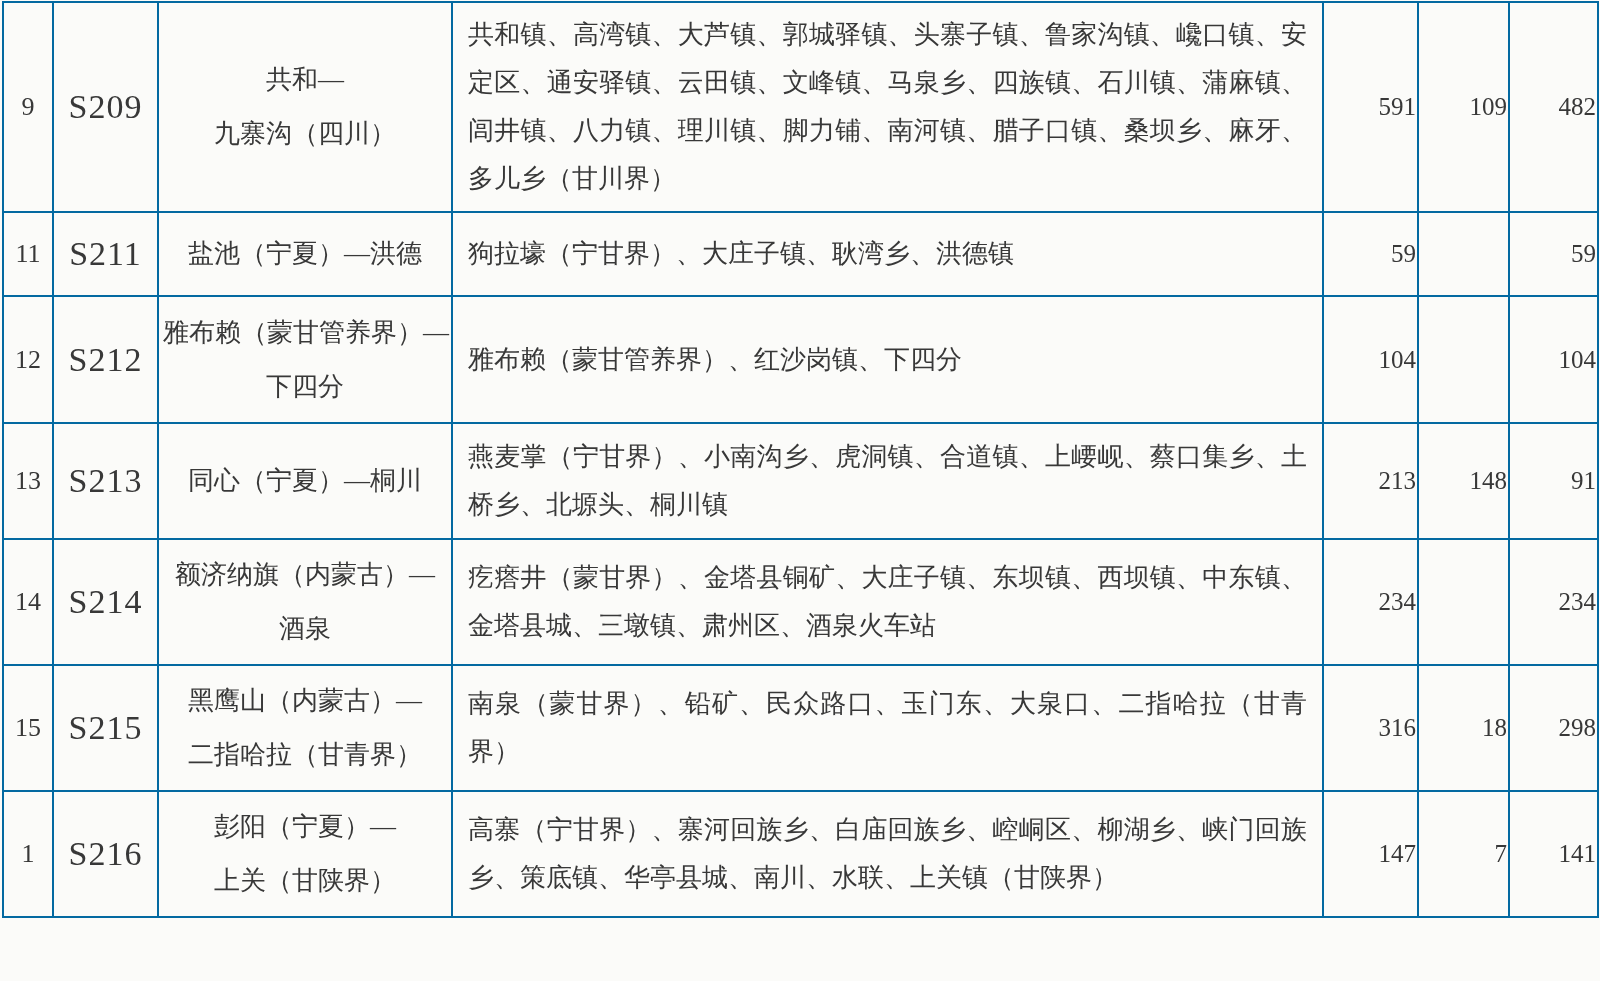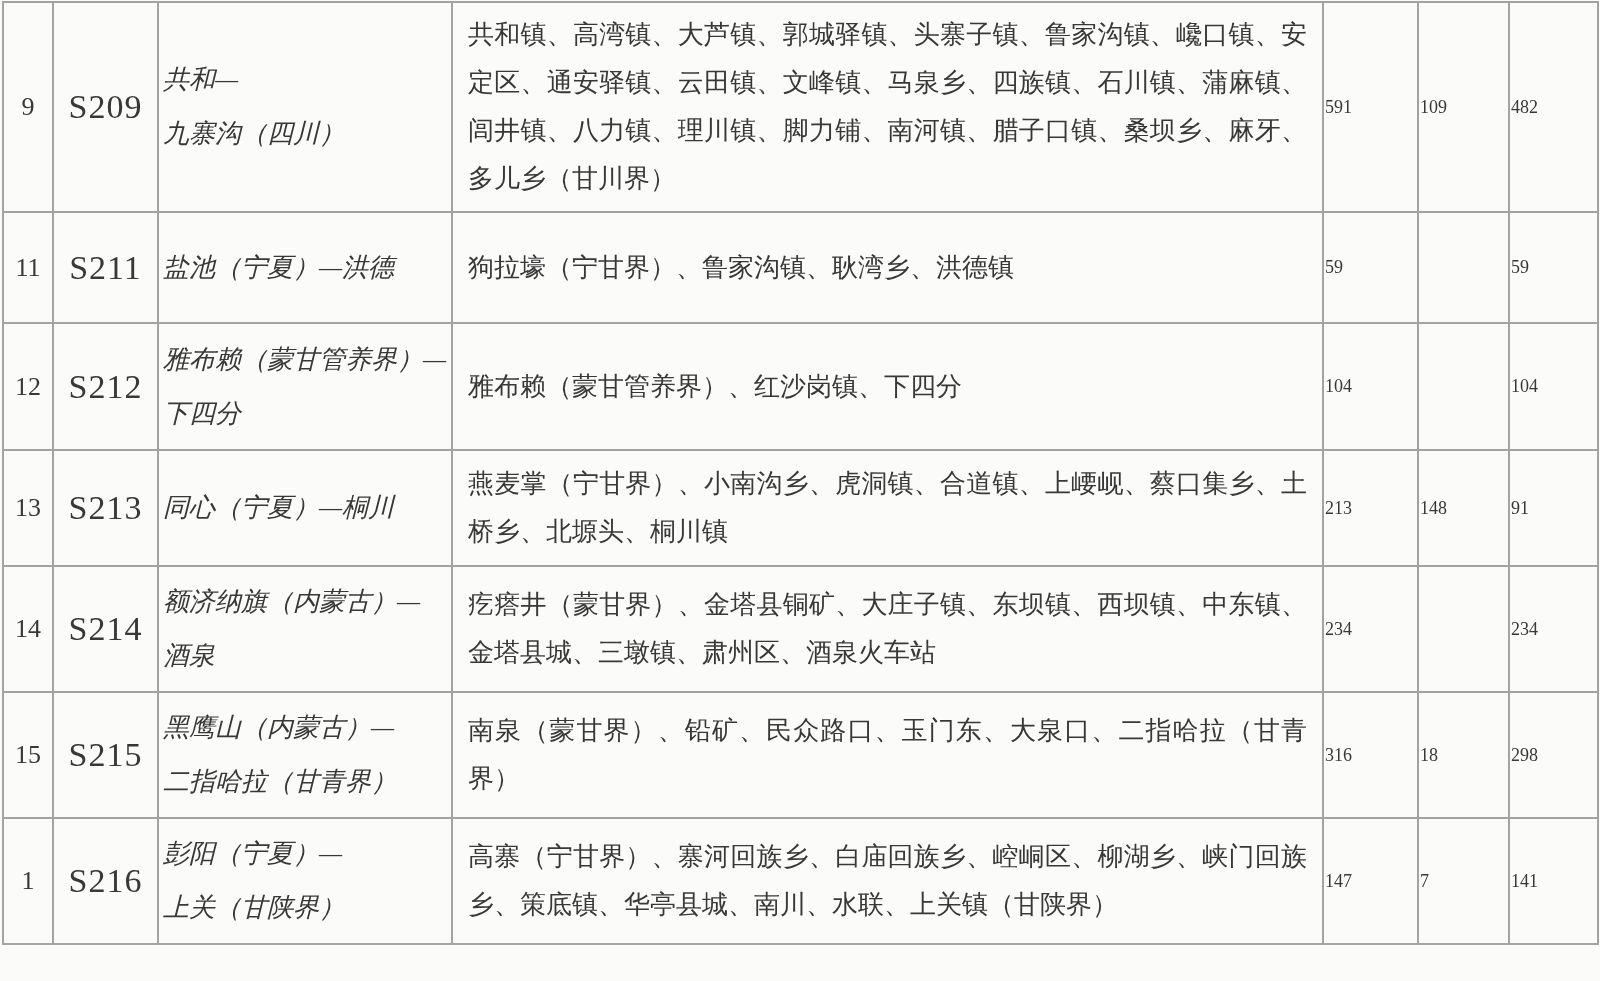--- a/index.html
+++ b/index.html
@@ -19,41 +19,41 @@
   }
   table.hwy {
     position: absolute;
     left: 2px;
     top: 1px;
     width: 1595px;
     border-collapse: collapse;
     table-layout: fixed;
   }
   table.hwy td {
-    border: 2px solid #a3a3a3;
+    border: 2px solid #0369a1;
     vertical-align: middle;
     overflow: hidden;
   }
   td.c-seq   { text-align: center; font-size: 26px; }
   td.c-code  { text-align: center; font-size: 34px; letter-spacing: 1px; }
-  td.c-name  { font-size: 26px; padding: 8px 4px; line-height: 54px; font-style: italic; }
+  td.c-name  { text-align: center; font-size: 26px; padding: 8px 4px; line-height: 54px; }
   td.c-name div { white-space: nowrap; }
   td.c-towns {
     text-align: justify;
     text-align-last: left;
     font-size: 26px;
     line-height: 48px;
     padding: 8px 15px;
   }
-  td.c-num   { text-align: left; font-size: 18px; }
+  td.c-num   { text-align: right; font-size: 25px; }
 
   
   tr.r0 { height: 206px; }
   tr.r1 { height: 81px;  }
-  tr.r2 { height: 111px;  }
+  tr.r2 { height: 84px;  }
   tr.r3 { height: 127px; }
   tr.r4 { height: 116px; }
   tr.r5 { height: 118px; }
   tr.r6 { height: 120px; }
   tr.r7 { height: 117px; }
 </style>
 </head>
 <body>
 
 <div class="page">
@@ -79,21 +79,21 @@
     <td class="c-num">591</td>
     <td class="c-num">109</td>
     <td class="c-num">482</td>
   </tr>
         <tr class="r2">
     <td class="c-seq">11</td>
     <td class="c-code">S211</td>
     <td class="c-name">
             <div>盐池（宁夏）—洪德</div>
           </td>
-    <td class="c-towns">狗拉壕（宁甘界）、鲁家沟镇、耿湾乡、洪德镇</td>
+    <td class="c-towns">狗拉壕（宁甘界）、大庄子镇、耿湾乡、洪德镇</td>
     <td class="c-num">59</td>
     <td class="c-num"></td>
     <td class="c-num">59</td>
   </tr>
         <tr class="r3">
     <td class="c-seq">12</td>
     <td class="c-code">S212</td>
     <td class="c-name">
             <div>雅布赖（蒙甘管养界）—</div>
             <div>下四分</div>

